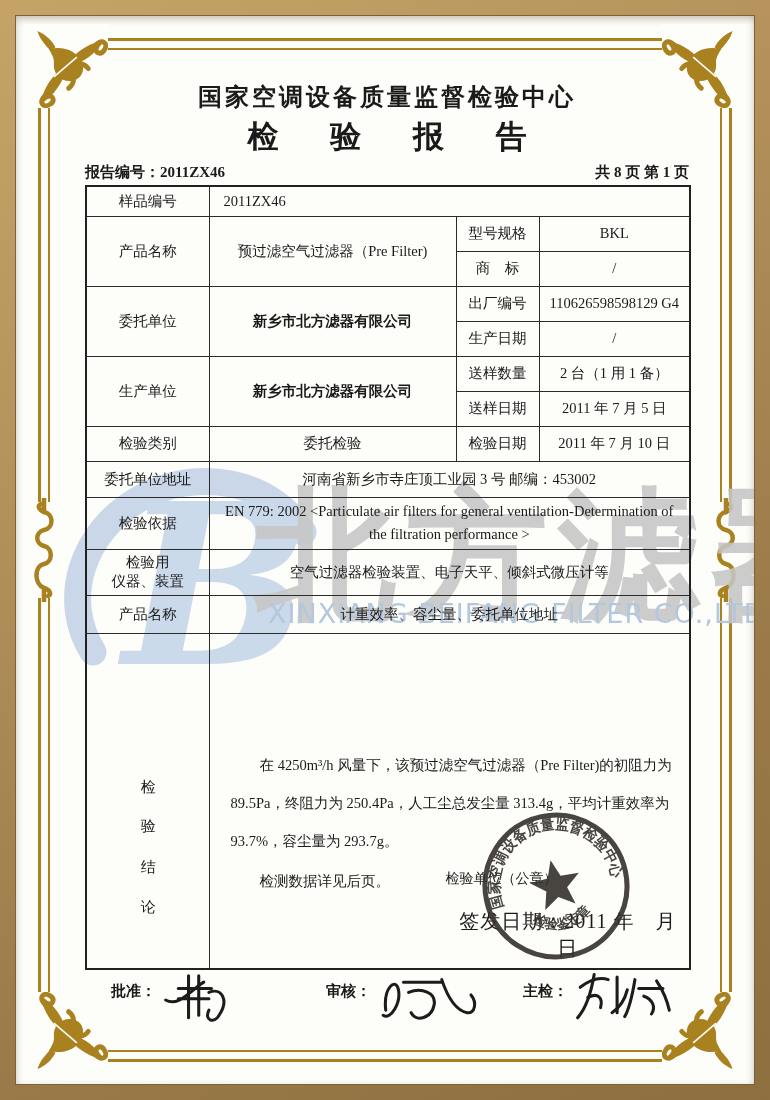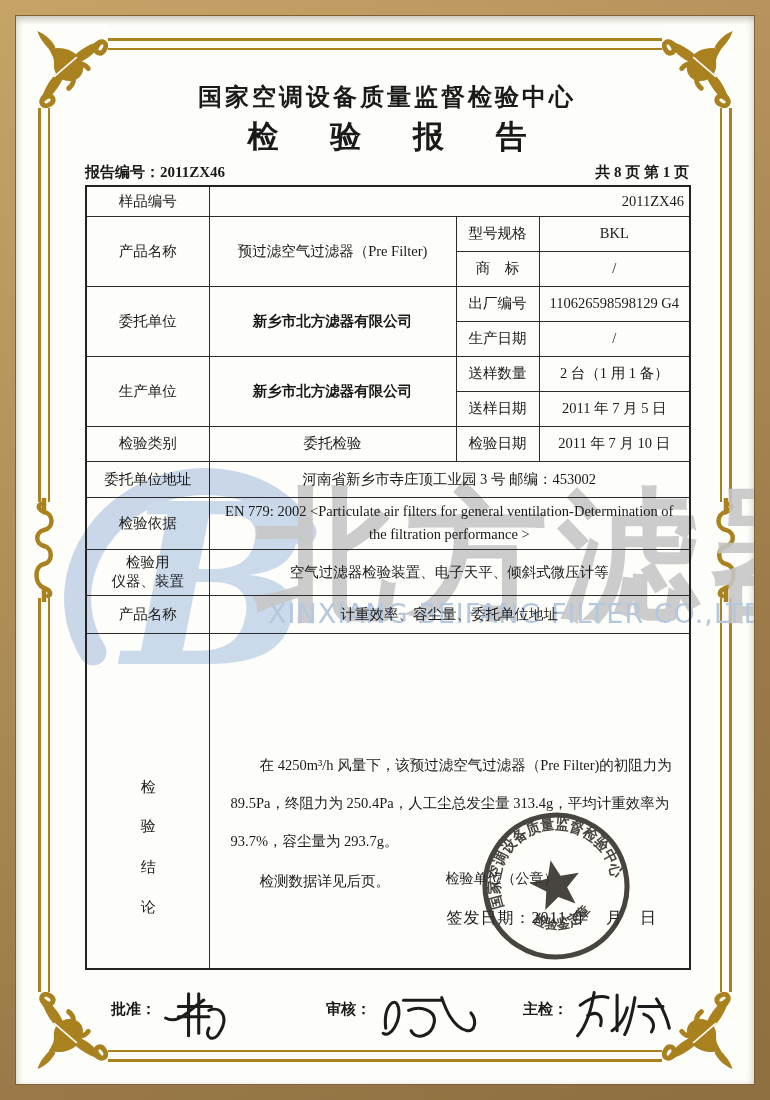--- a/index.html
+++ b/index.html
@@ -58,24 +58,24 @@
   .lbl { font-weight:400; }
   .basis-cell { font-size:14px; line-height:1.6; padding:4px 8px; }
   .concl-cell { position:relative; vertical-align:top; }
   .concl-label {
     writing-mode:vertical-lr; text-orientation:upright; letter-spacing:40px;
     display:inline-block; margin-top:96px; font-size:15px;
   }
   .concl-text { margin:44px 12px 0 16px; text-align:left; font-size:14.5px; line-height:2.6; text-indent:2em; }
   .concl-note { margin:6px 12px 0 16px; text-align:left; font-size:14.5px; line-height:2.2; text-indent:2em; }
   .seal-unit { position:absolute; left:236px; top:236px; font-size:14px; }
-  .seal-date { position:absolute; left:237px; top:274px; font-size:16px; letter-spacing:1px; }
+  .seal-date { position:absolute; left:237px; top:274px; font-size:20px; letter-spacing:1px; }
   .stamp { position:absolute; left:270px; top:176px; width:152px; height:152px; opacity:.9; }
 
-  .sig-row { display:flex; align-items:flex-end; margin-top:24px; padding-left:26px; }
+  .sig-row { display:flex; align-items:flex-end; margin-top:6px; padding-left:26px; }
   .sig-item { display:flex; align-items:flex-start; }
   .sig-label { font-size:15px; font-weight:bold; line-height:30px; white-space:nowrap; }
   .sig-svg { width:108px; height:56px; margin-left:4px; margin-top:-4px; }
   .sig-2 { margin-left:58px; } .sig-3 { margin-left:40px; }
 </style>
 </head>
 <body>
 
 <div class="page">
   <div class="paper"></div>
@@ -200,21 +200,21 @@
     <table class="report">
       <colgroup>
           <col style="width:123px">
           <col style="width:247px">
           <col style="width:83px">
           <col style="width:151px">
         </colgroup>
       <tbody>
           <tr style="height:30px">
         <td class="lbl">样品编号</td>
-        <td colspan="3" style="text-align:right;padding-left:14px">2011ZX46</td>
+        <td colspan="3" style="text-align:left;padding-left:14px">2011ZX46</td>
       </tr>
       <tr style="height:35px">
         <td class="lbl" rowspan="2">产品名称</td>
         <td rowspan="2">预过滤空气过滤器（Pre Filter)</td>
         <td class="lbl">型号规格</td>
         <td>BKL</td>
       </tr>
       <tr style="height:35px">
         <td class="lbl">商　标</td>
         <td>/</td>

